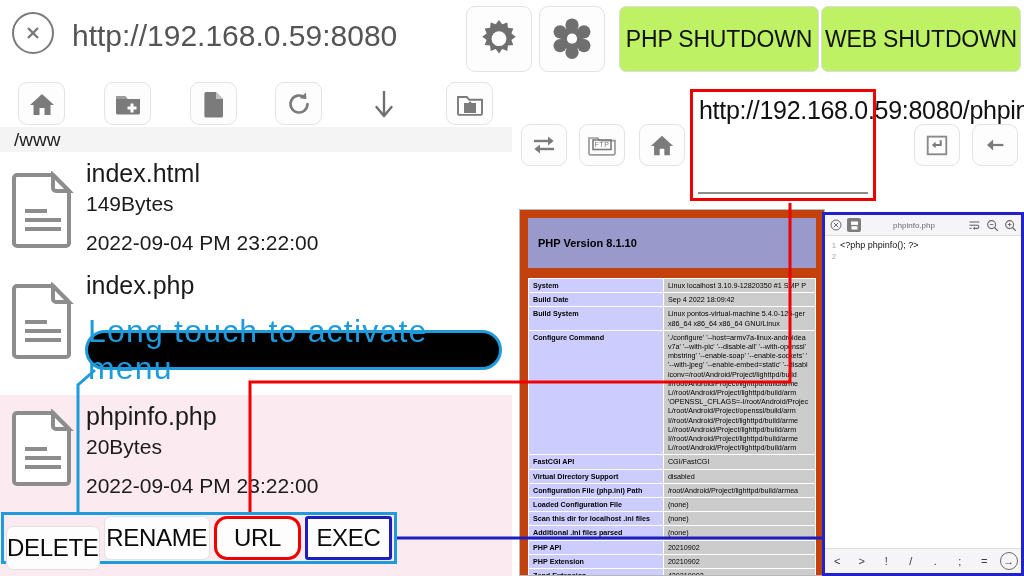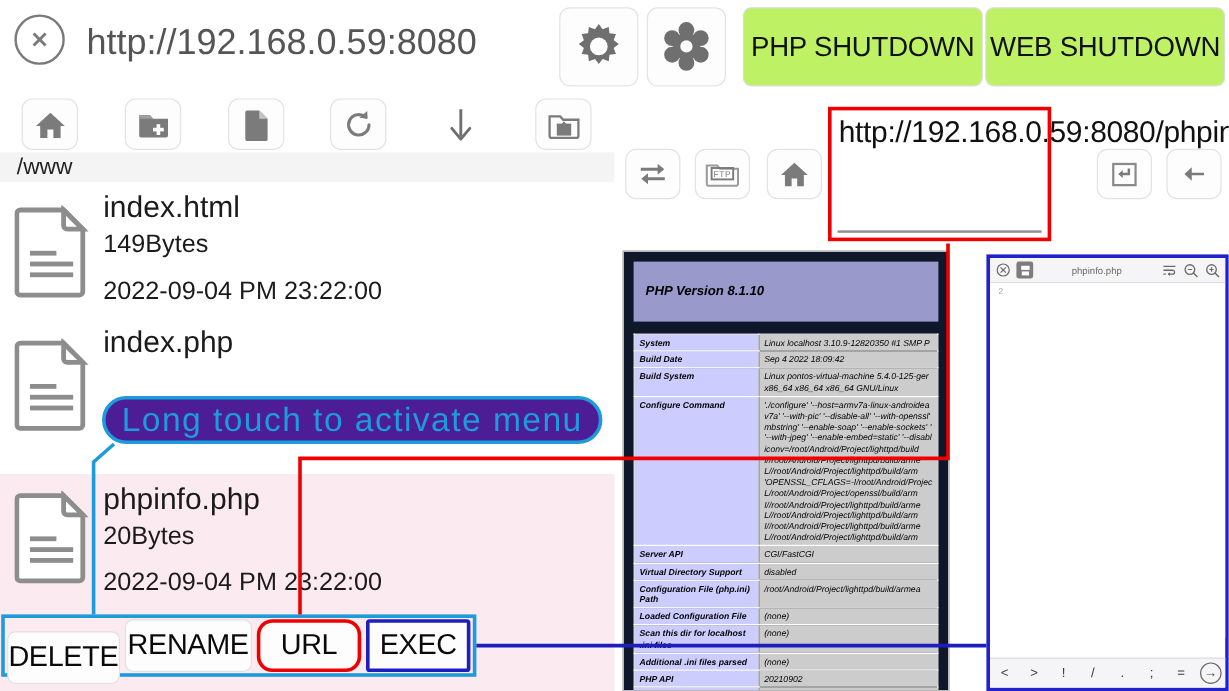--- a/index.html
+++ b/index.html
@@ -89,23 +89,23 @@
     font-size:24px; color:#0a0a0a; letter-spacing:-0.3px;
   }
   #act-delete { width:96px;margin-top:20px; }
   #act-rename { width:118px; }
   #act-url    { width:96px; border:3px solid #ef0000; border-radius:13px; }
   #act-exec   { width:96px; border:3px solid #1e1ebe; border-radius:3px; }
 
   
   .callout {
     position:absolute; left:85px; top:330px; width:417px; height:40px;
-    border:3px solid #1e9bdd; border-radius:21px; background:#4c1d95;
+    border:3px solid #1e9bdd; border-radius:21px; background:#000000;
     display:flex; align-items:center; justify-content:center;
-    color:#1e9bdd; font-size:28px; letter-spacing:1.2px;
+    color:#1e9bdd; font-size:32px; letter-spacing:1.2px;
   }
 
   
   .rtool { position:absolute; top:124px; width:46px; height:42px; }
   #tb-transfer { left:521px; }
   #tb-ftp      { left:579px; }
   #tb-home2    { left:639px; }
   #tb-enter    { left:914px; }
   #tb-back     { left:972px; }
 
@@ -115,22 +115,22 @@
     border:3px solid #ef0000; background:#ffffff;
     padding:3px 6px 0 6px;
     font-size:25px; color:#111; line-height:30px; letter-spacing:-0.3px;
   }
   .urlbox .underline {
     position:absolute; left:5px; right:5px; bottom:4px; height:2px; background:#8d8d8d;
   }
 
   
   .phpinfo {
-    position:absolute; left:519px; top:209px; width:272px; height:367px;
-    background:#0f172a; border:1px solid #b8b8b8; overflow:hidden;font-style:italic;
+    position:absolute; left:519px; top:209px; width:306px; height:367px;
+    background:#c2410c; border:1px solid #b8b8b8; overflow:hidden;
   }
   .php-header {
     margin:8px 8px 0 8px; height:50px; background:#9999cc;
     display:flex; align-items:center; padding-left:10px;
     font-size:11px; font-weight:bold; color:#000;
   }
   .php-table { margin:10px 8px 0 8px; width:calc(100% - 16px); border-collapse:collapse; }
   .php-table td {
     border:1px solid #ffffff;
     font-size:7.2px; padding:2px 4px; vertical-align:top; line-height:9.2px;
@@ -385,21 +385,21 @@
 I//root/Android/Project/lighttpd/build/arme
 L//root/Android/Project/lighttpd/build/arm
 'OPENSSL_CFLAGS=-I/root/Android/Projec
 L/root/Android/Project/openssl/build/arm
 I//root/Android/Project/lighttpd/build/arme
 L//root/Android/Project/lighttpd/build/arm
 I//root/Android/Project/lighttpd/build/arme
 L//root/Android/Project/lighttpd/build/arm</td>
           </tr>
           <tr>
-            <td class="k">Server API</td>
+            <td class="k">FastCGI API</td>
             <td class="v">CGI/FastCGI</td>
           </tr>
           <tr>
             <td class="k">Virtual Directory Support</td>
             <td class="v">disabled</td>
           </tr>
           <tr>
             <td class="k">Configuration File (php.ini) Path</td>
             <td class="v">/root/Android/Project/lighttpd/build/armea</td>
           </tr>
@@ -467,20 +467,24 @@
         <svg width="13" height="13" viewBox="0 0 13 13" aria-hidden="true">
           <circle cx="5.6" cy="5.6" r="4" fill="none" stroke="#6a6a6a" stroke-width="1.1"></circle>
           <line x1="8.5" y1="8.5" x2="11.8" y2="11.8" stroke="#6a6a6a" stroke-width="1.2"></line>
           <line x1="3.8" y1="5.6" x2="7.4" y2="5.6" stroke="#6a6a6a" stroke-width="1"></line>
           <line x1="5.6" y1="3.8" x2="5.6" y2="7.4" stroke="#6a6a6a" stroke-width="1"></line>
         </svg>
       </div>
     </div>
 
     <div class="ed-body">
+      <div class="ed-line">
+        <span class="ed-gutter">1</span>
+        <span class="ed-code">&lt;?php phpinfo(); ?&gt;</span>
+      </div>
       <div class="ed-line">
         <span class="ed-gutter">2</span>
         <span class="ed-code"></span>
       </div>
     </div>
 
     <div class="ed-bottombar">
       <span class="ed-key">&lt;</span>
       <span class="ed-key">&gt;</span>
       <span class="ed-key">!</span>

